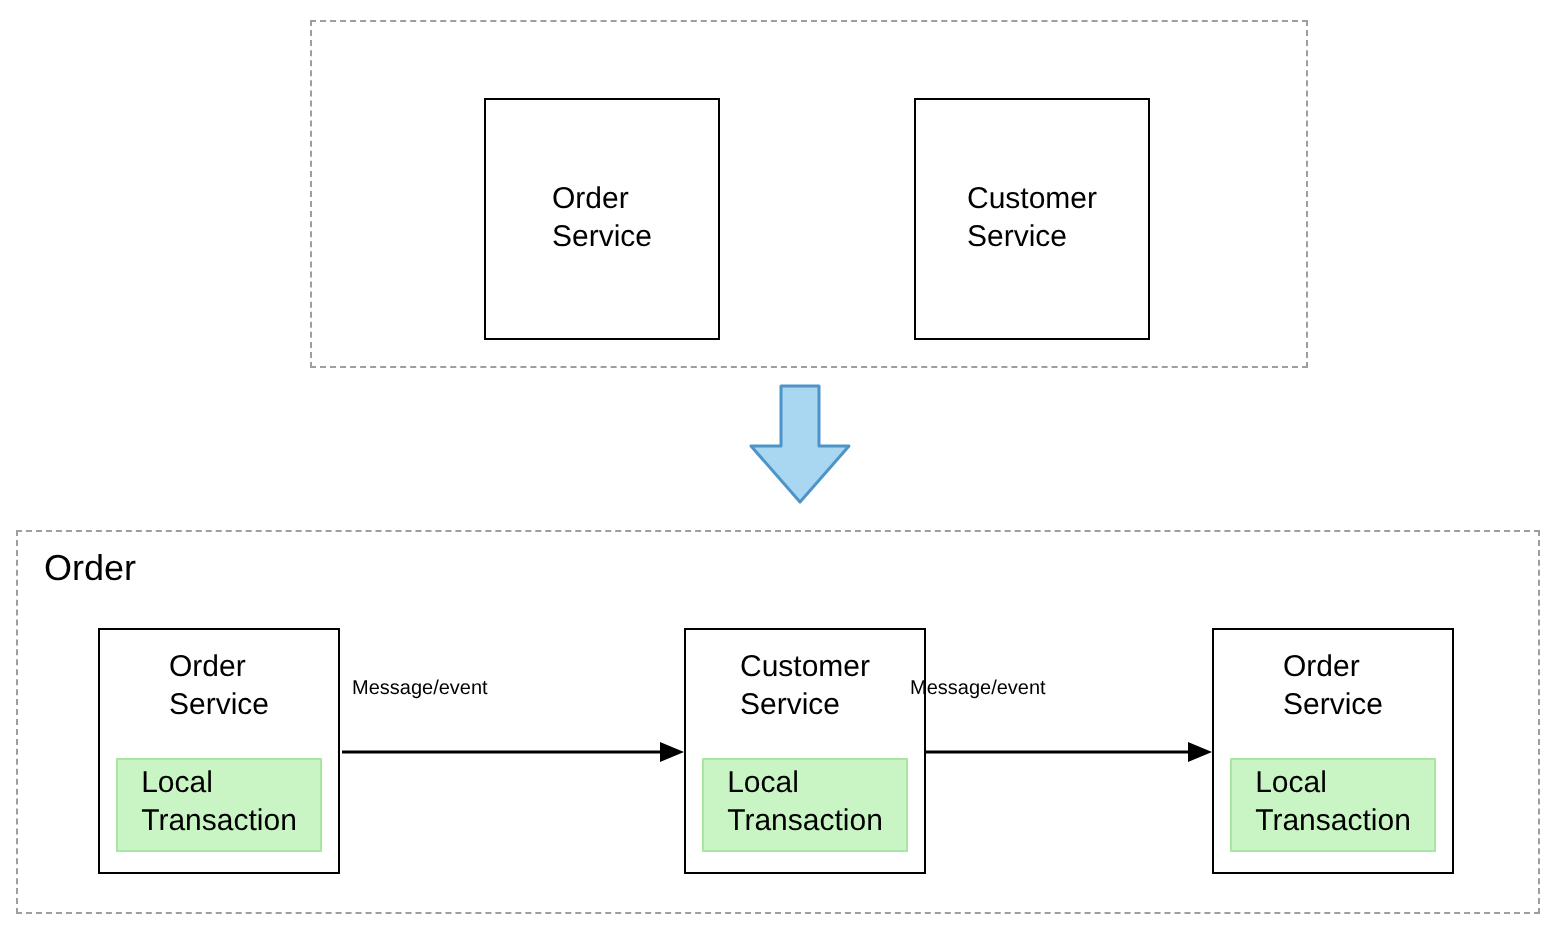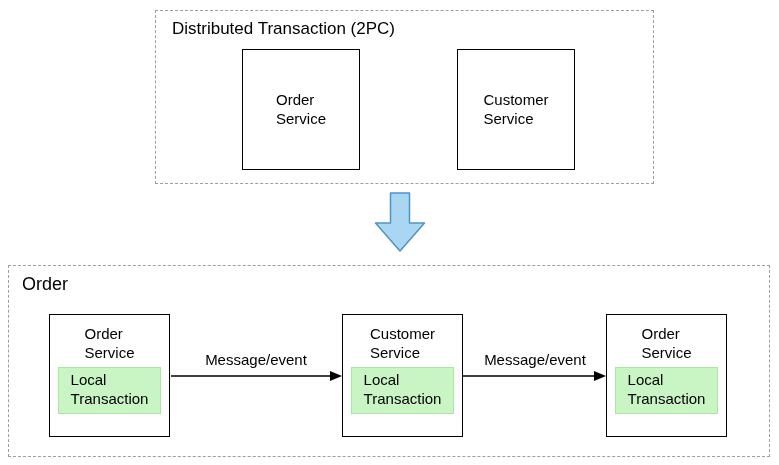--- a/index.html
+++ b/index.html
@@ -67,53 +67,52 @@
     display: flex;
     flex-direction: column;
     align-items: center;
     padding-top: 10px;
   }
   .saga-node-0 { left: 40px; }
   .saga-node-1 { left: 333px; }
   .saga-node-2 { left: 597px; }
 
   .local-tx {
-    margin-top: 4px;
+    margin-top: 16px;
     width: 103px; height: 47px;
     background: var(--green-fill, #c8f5c3);
     border: 1px solid var(--green-border, #a9e6a3);
     display: flex;
     align-items: center;
     justify-content: center;
   }
 
   .edge-label {
     position: absolute;
-    top: 85px;
+    top: 73px;
     width: 160px;
-    text-align: center;
-    font-size: 15px;
+    text-align: left;
+    font-size: 10px;
     white-space: nowrap;
   }
   .edge-label-0 { left: 167px; }
   .edge-label-1 { left: 446px; }
 
   .h-arrow { position: absolute; top: 104px; }
   .h-arrow-0 { left: 162px; }
   .h-arrow-1 { left: 454px; }
   .h-arrow line { stroke: var(--solid-border, #000); stroke-width: 1.5; }
   .h-arrow path { fill: var(--solid-border, #000); stroke: none; }
 </style>
 </head>
 <body>
 
 <div class="canvas">
 
   <section class="group top-group">
-    <div class="group-title">Distributed Transaction (2PC)</div>
 
     <div class="service-box top-box-0">
       <span class="box-label">Order
 Service</span>
     </div>
 
     <div class="service-box top-box-1">
       <span class="box-label">Customer
 Service</span>
     </div>

